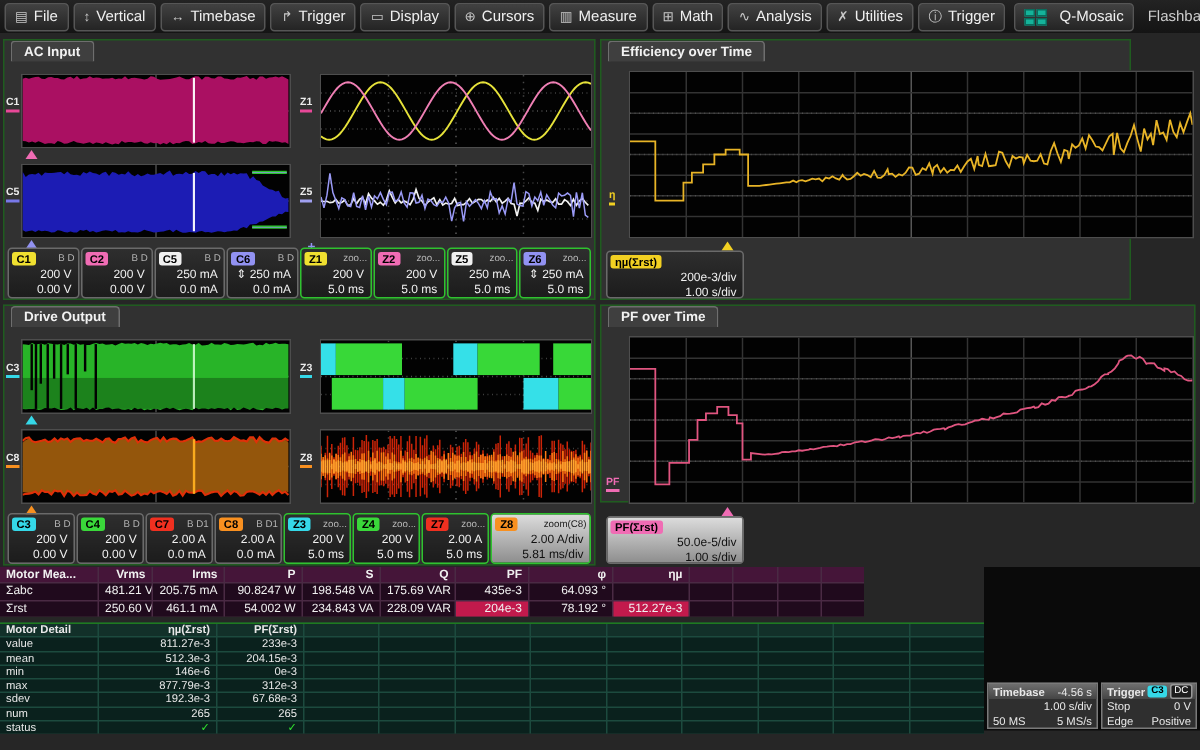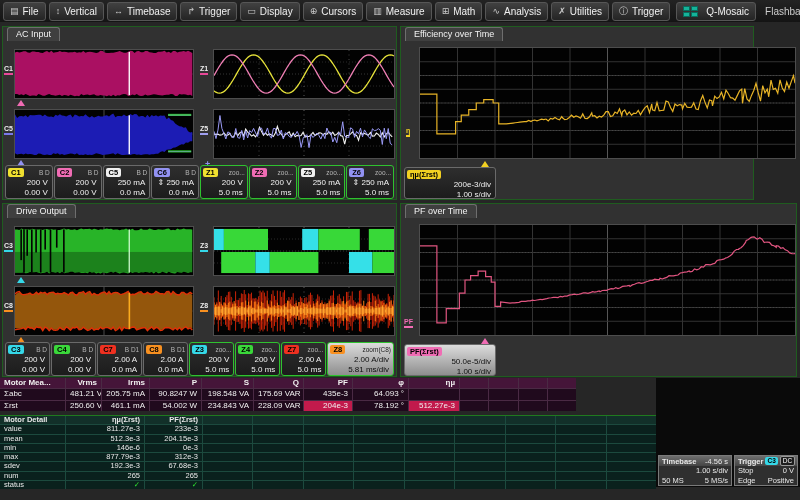--- a/index.html
+++ b/index.html
@@ -12,21 +12,21 @@
     background:linear-gradient(#414141,#242424);font-size:10px;color:#f0f0f0;white-space:nowrap;cursor:pointer;}
   .micon{font-size:9px;color:#c8c8c8;}
   .spacer{flex:1;}
   .qm-icon{display:inline-grid;grid-template-columns:7px 7px;grid-template-rows:5px 5px;gap:1px;margin-right:4px;}
   .qm-icon i{background:#15b39a;border:1px solid #0a6b5c;box-sizing:border-box;}
   .flashtxt{font-size:10px;color:#cdcdcd;margin:0 6px;white-space:nowrap;}
   
   .main{position:absolute;left:0;top:22px;width:800px;height:465px;background:#262626;}
   .panel{position:absolute;background:#313131;border:1px solid #1f5c1f;box-sizing:border-box;}
   .ptab{position:absolute;left:4px;top:0;height:13px;padding:0 8px;background:#3f3f3f;border:1px solid #6e6e6e;border-bottom:none;
-    border-radius:3px 3px 0 0;font-size:9px;line-height:13px;color:#f2f2f2;white-space:nowrap;}
+    border-radius:3px 3px 0 0;font-size:9px;line-height:13px;color:#f2f2f2;white-space:nowrap;font-weight:bold;}
   .subgrid{position:absolute;background:#020202;border:1px solid #4d4d4d;box-sizing:border-box;}
   .subgrid svg{position:absolute;left:0;top:0;width:100%;height:100%;}
   .glabel{position:absolute;font-size:7px;font-weight:bold;color:#ececec;line-height:7px;text-align:center;}
   .glabel .bar{height:2px;margin-top:1px;}
   .tri{position:absolute;width:0;height:0;border-left:4px solid transparent;border-right:4px solid transparent;}
   .plusmk{position:absolute;font-size:9px;font-weight:bold;line-height:8px;}
   
   .descrow{position:absolute;left:2px;right:2px;top:138px;height:34px;display:flex;gap:1px;}
   .desc{flex:1;background:linear-gradient(#2e2e2e,#1c1c1c);border:1px solid #6a6a6a;border-radius:3px;
     box-sizing:border-box;overflow:hidden;cursor:pointer;}
@@ -428,21 +428,21 @@
             <div class="ln">2.00 A/div</div>
             <div class="ln">5.81 ms/div</div>
           </div>
         </div>
     <div class="glabel" style="left: 1px; top: 38px;"><span>C3</span><div class="bar" style="background: rgb(53, 216, 232);"></div></div>
         <div class="glabel" style="left: 1px; top: 98px;"><span>C8</span><div class="bar" style="background: rgb(248, 144, 32);"></div></div>
         <div class="glabel" style="left: 197px; top: 38px;"><span>Z3</span><div class="bar" style="background: rgb(53, 216, 232);"></div></div>
         <div class="glabel" style="left: 197px; top: 98px;"><span>Z8</span><div class="bar" style="background: rgb(248, 144, 32);"></div></div>
       </section>
 
-    <section class="panel" id="panel-pf" style="left:400px;top:181px;width:397px;height:174px;">
+    <section class="panel" id="panel-pf" style="left:400px;top:181px;width:397px;height:132px;">
       <div class="ptab">PF over Time</div>
       <div class="subgrid" style="left:18px;top:20px;width:377px;height:112px;">
           <svg viewBox="0 0 100 100" preserveAspectRatio="none">
             <line x1="10" y1="0" x2="10" y2="100" stroke="#333" stroke-width="1" vector-effect="non-scaling-stroke"></line>
             <line x1="20" y1="0" x2="20" y2="100" stroke="#333" stroke-width="1" vector-effect="non-scaling-stroke"></line>
             <line x1="30" y1="0" x2="30" y2="100" stroke="#333" stroke-width="1" vector-effect="non-scaling-stroke"></line>
             <line x1="40" y1="0" x2="40" y2="100" stroke="#333" stroke-width="1" vector-effect="non-scaling-stroke"></line>
             <line x1="50" y1="0" x2="50" y2="100" stroke="#565656" stroke-width="1" vector-effect="non-scaling-stroke"></line>
             <line x1="60" y1="0" x2="60" y2="100" stroke="#333" stroke-width="1" vector-effect="non-scaling-stroke"></line>
             <line x1="70" y1="0" x2="70" y2="100" stroke="#333" stroke-width="1" vector-effect="non-scaling-stroke"></line>

